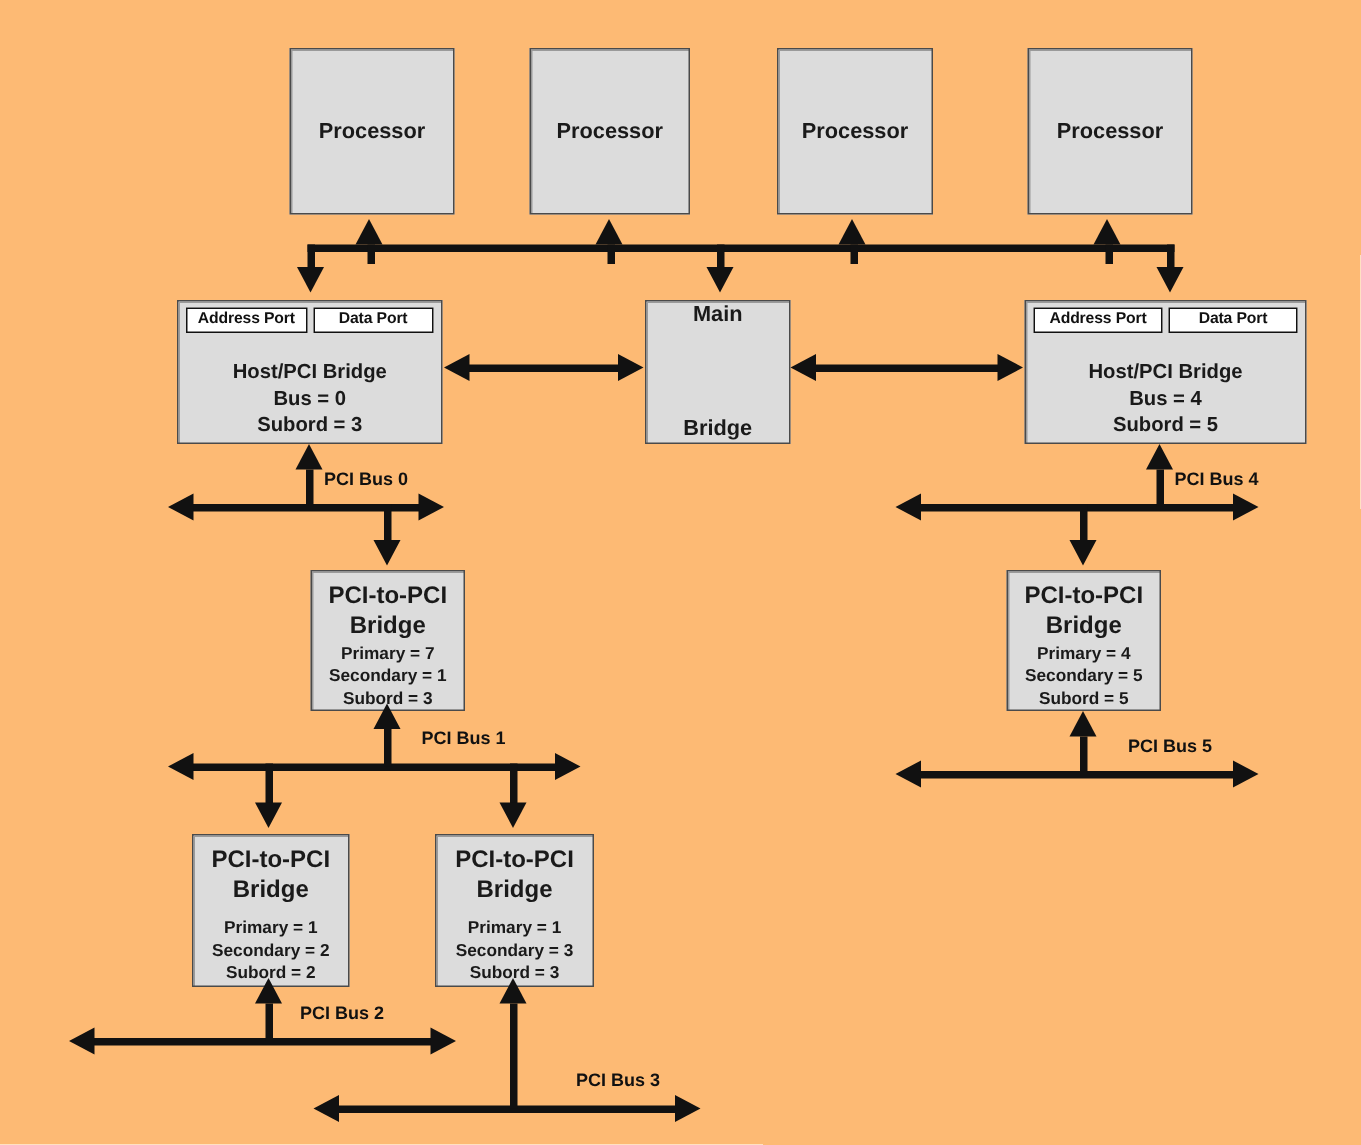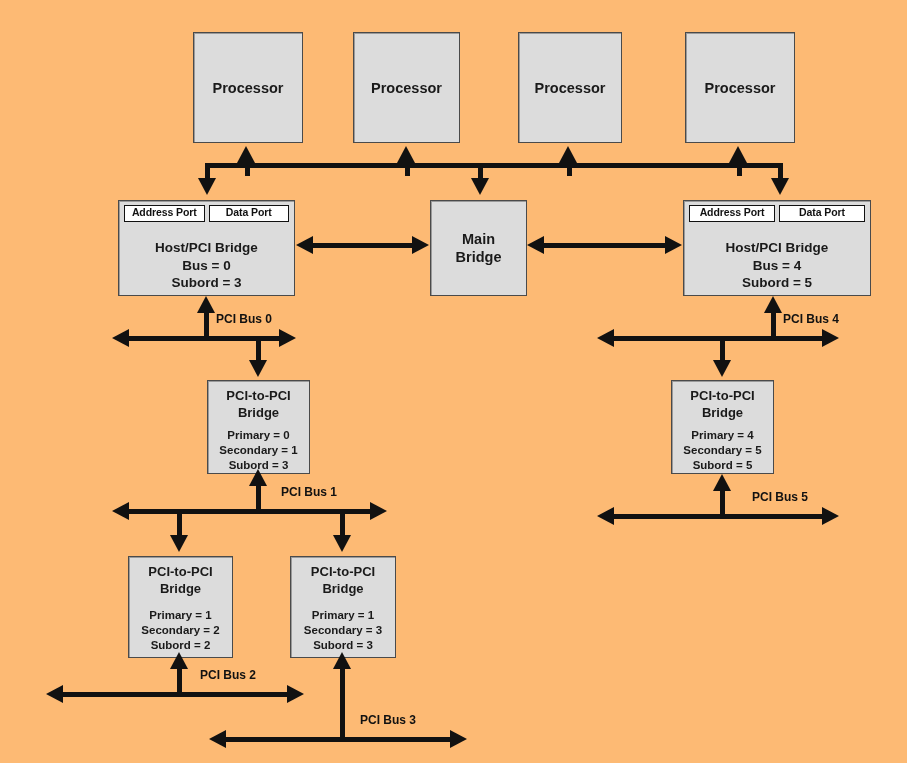--- a/index.html
+++ b/index.html
@@ -73,21 +73,21 @@
     line-height: 1.32;
     width: 100%;
   }
   .p2p {
     font-size: 11.5px;
     line-height: 1.3;
     justify-content: flex-start;
     padding-top: 7px;
   }
   .p2p-title {
-    font-size: 13px;
+    font-size: 16px;
     line-height: 1.28;
   }
   .p2p-gap { height: 11px; }
   .p2p-fields {
     font-size: 11.5px;
     line-height: 1.3;
   }
 
   
   .hline {
@@ -178,21 +178,21 @@
       <div class="port">Address Port</div>
       <div class="port">Data Port</div>
     </div>
     <div class="hb-body">
       <span>Host/PCI Bridge</span>
       <span>Bus = 0</span>
       <span>Subord = 3</span>
     </div>
   </div>
 
-  <div class="box box-mem" style="left:430px; top:200px; width:97px; height:96px;">
+  <div class="box box-mem" style="left:430px; top:200px; width:97px; height:96px;justify-content:space-between;">
     <span>Main</span>
     <span>Bridge</span>
   </div>
 
   <div class="box hostbridge" style="left:683px; top:200px; width:188px; height:96px;">
     <div class="port-row">
       <div class="port">Address Port</div>
       <div class="port">Data Port</div>
     </div>
     <div class="hb-body">
@@ -221,21 +221,21 @@
   <div class="arr arr-down" style="left:249px; top:360px;"></div>
   <div class="bus-label" style="left:216px; top:312px;">PCI Bus 0</div>
 
   <div class="box p2p" style="left:207px; top:380px; width:103px; height:94px;">
     <div class="p2p-title">
       <div>PCI-to-PCI</div>
       <div>Bridge</div>
     </div>
     <div class="p2p-gap"></div>
     <div class="p2p-fields">
-      <div>Primary = 0</div>
+      <div>Primary = 7</div>
       <div>Secondary = 1</div>
       <div>Subord = 3</div>
     </div>
   </div>
 
   <div class="hline" style="left:613px; top:336px; width:213px;"></div>
   <div class="arr arr-left" style="left:597px; top:329px;"></div>
   <div class="arr arr-right" style="left:822px; top:329px;"></div>
   <div class="vline" style="left:771px; top:313px; height:25px;"></div>
   <div class="arr arr-up" style="left:764px; top:296px;"></div>
@@ -308,15 +308,15 @@
   <div class="arr arr-right" style="left:287px; top:685px;"></div>
   <div class="vline" style="left:177px; top:669px; height:25px;"></div>
   <div class="arr arr-up" style="left:170px; top:652px;"></div>
   <div class="bus-label" style="left:200px; top:668px;">PCI Bus 2</div>
 
   <div class="hline" style="left:225px; top:737px; width:229px;"></div>
   <div class="arr arr-left" style="left:209px; top:730px;"></div>
   <div class="arr arr-right" style="left:450px; top:730px;"></div>
   <div class="vline" style="left:340px; top:669px; height:70px;"></div>
   <div class="arr arr-up" style="left:333px; top:652px;"></div>
-  <div class="bus-label" style="left:360px; top:713px;">PCI Bus 3</div>
+  <div class="bus-label" style="left:384px; top:713px;">PCI Bus 3</div>
 
 </div>
 
 </body></html>

